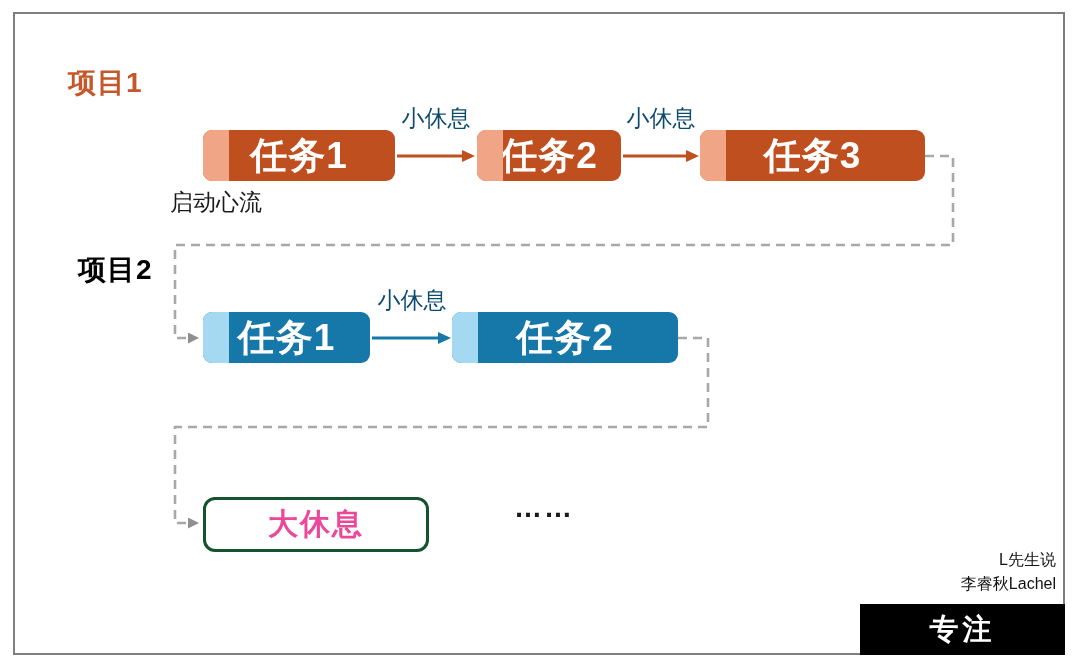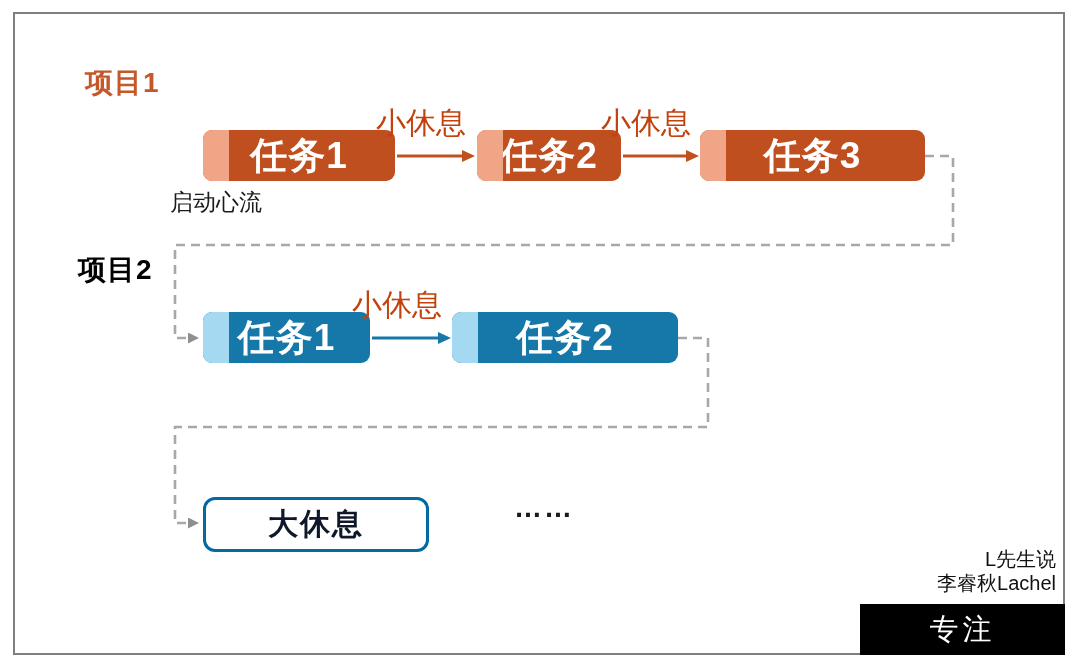--- a/index.html
+++ b/index.html
@@ -7,68 +7,68 @@
     position:relative; width:1080px; height:667px; background:#ffffff;
     font-family:"Liberation Sans", sans-serif; overflow:hidden;
   }
   .frame {
     position:absolute; left:13px; top:12px; width:1048px; height:639px;
     border:2px solid #7F7F7F; background:transparent;
   }
   .connectors { position:absolute; left:0; top:0; width:1080px; height:667px; pointer-events:none; }
 
   .proj-title { position:absolute; font-size:28px; font-weight:600; letter-spacing:1px; }
-  .proj-title.p1 { left:85px; top:64px; color:#C5582A;text-align:right; }
+  .proj-title.p1 { left:68px; top:64px; color:#C5582A;text-align:right; }
   .proj-title.p2 { left:78px; top:251px; color:#000000; }
 
   .task-box {
     position:absolute; height:51px; border-radius:9px; overflow:hidden;
     display:flex; align-items:center; justify-content:center;
     color:#ffffff; font-size:37px; font-weight:600; letter-spacing:1px;
   }
   .task-box .cap { position:absolute; left:0; top:0; bottom:0; width:26px; }
   .task-box.orange { background:#C04F20; }
   .task-box.orange .cap { background:#F0A586; }
   .task-box.blue { background:#1678A8; }
   .task-box.blue .cap { background:#A5D9F2; }
 
   .o1 { left:203px; top:130px; width:192px; }
   .o2 { left:477px; top:130px; width:144px; }
   .o3 { left:700px; top:130px; width:225px;justify-content:center; }
   .b1 { left:203px; top:312px; width:167px; }
   .b2 { left:452px; top:312px; width:226px; }
 
   .note { position:absolute; font-size:23px; color:#1A1A1A; }
-  .rest-note { position:absolute; width:120px; text-align:left; font-size:30px; color:#c2410c; }
+  .rest-note { position:absolute; width:120px; text-align:center; font-size:23px; color:#0c4a6e; }
   .rest-1 { left:376px; top:103px; }
   .rest-2 { left:601px; top:103px; }
   .rest-3 { left:352px; top:285px; }
   .flow-note { left:170px; top:187px; }
   .active-rest-note { left:203px; top:461px; width:226px; text-align:center; }
 
   .big-rest {
     position:absolute; left:203px; top:497px; width:220px; height:49px;
-    border:3px solid #0369a1; border-radius:12px; background:#ffffff;
+    border:3px solid #14532d; border-radius:12px; background:#ffffff;
     display:flex; align-items:center; justify-content:center;
-    font-size:30px; font-weight:600; letter-spacing:2px; color:#0f172a;
+    font-size:30px; font-weight:600; letter-spacing:2px; color:#ec4899;
   }
 
   .ellipsis {
     position:absolute; left:514px; top:492px; font-size:28px; font-weight:800;
     letter-spacing:2px; color:#1A1A1A;
   }
 
-  .byline { position:absolute; right:24px; text-align:right; font-size:20px; color:#111111; line-height:23px; }
+  .byline { position:absolute; right:24px; text-align:right; font-size:16px; color:#111111; line-height:23px; }
   .byline.l1 { top:548px; }
   .byline.l2 { top:572px; }
 
   .badge {
     position:absolute; left:860px; top:604px; width:205px; height:51px;
     background:#000000; color:#ffffff; display:flex; align-items:center; justify-content:center;
-    font-size:29px; font-weight:400; letter-spacing:4px;
+    font-size:29px; font-weight:700; letter-spacing:4px;
   }
 </style>
 </head>
 <body>
 
 <div class="canvas">
 
   <div class="frame"></div>
 
   <svg class="connectors" viewBox="0 0 1080 667" xmlns="http://www.w3.org/2000/svg">

